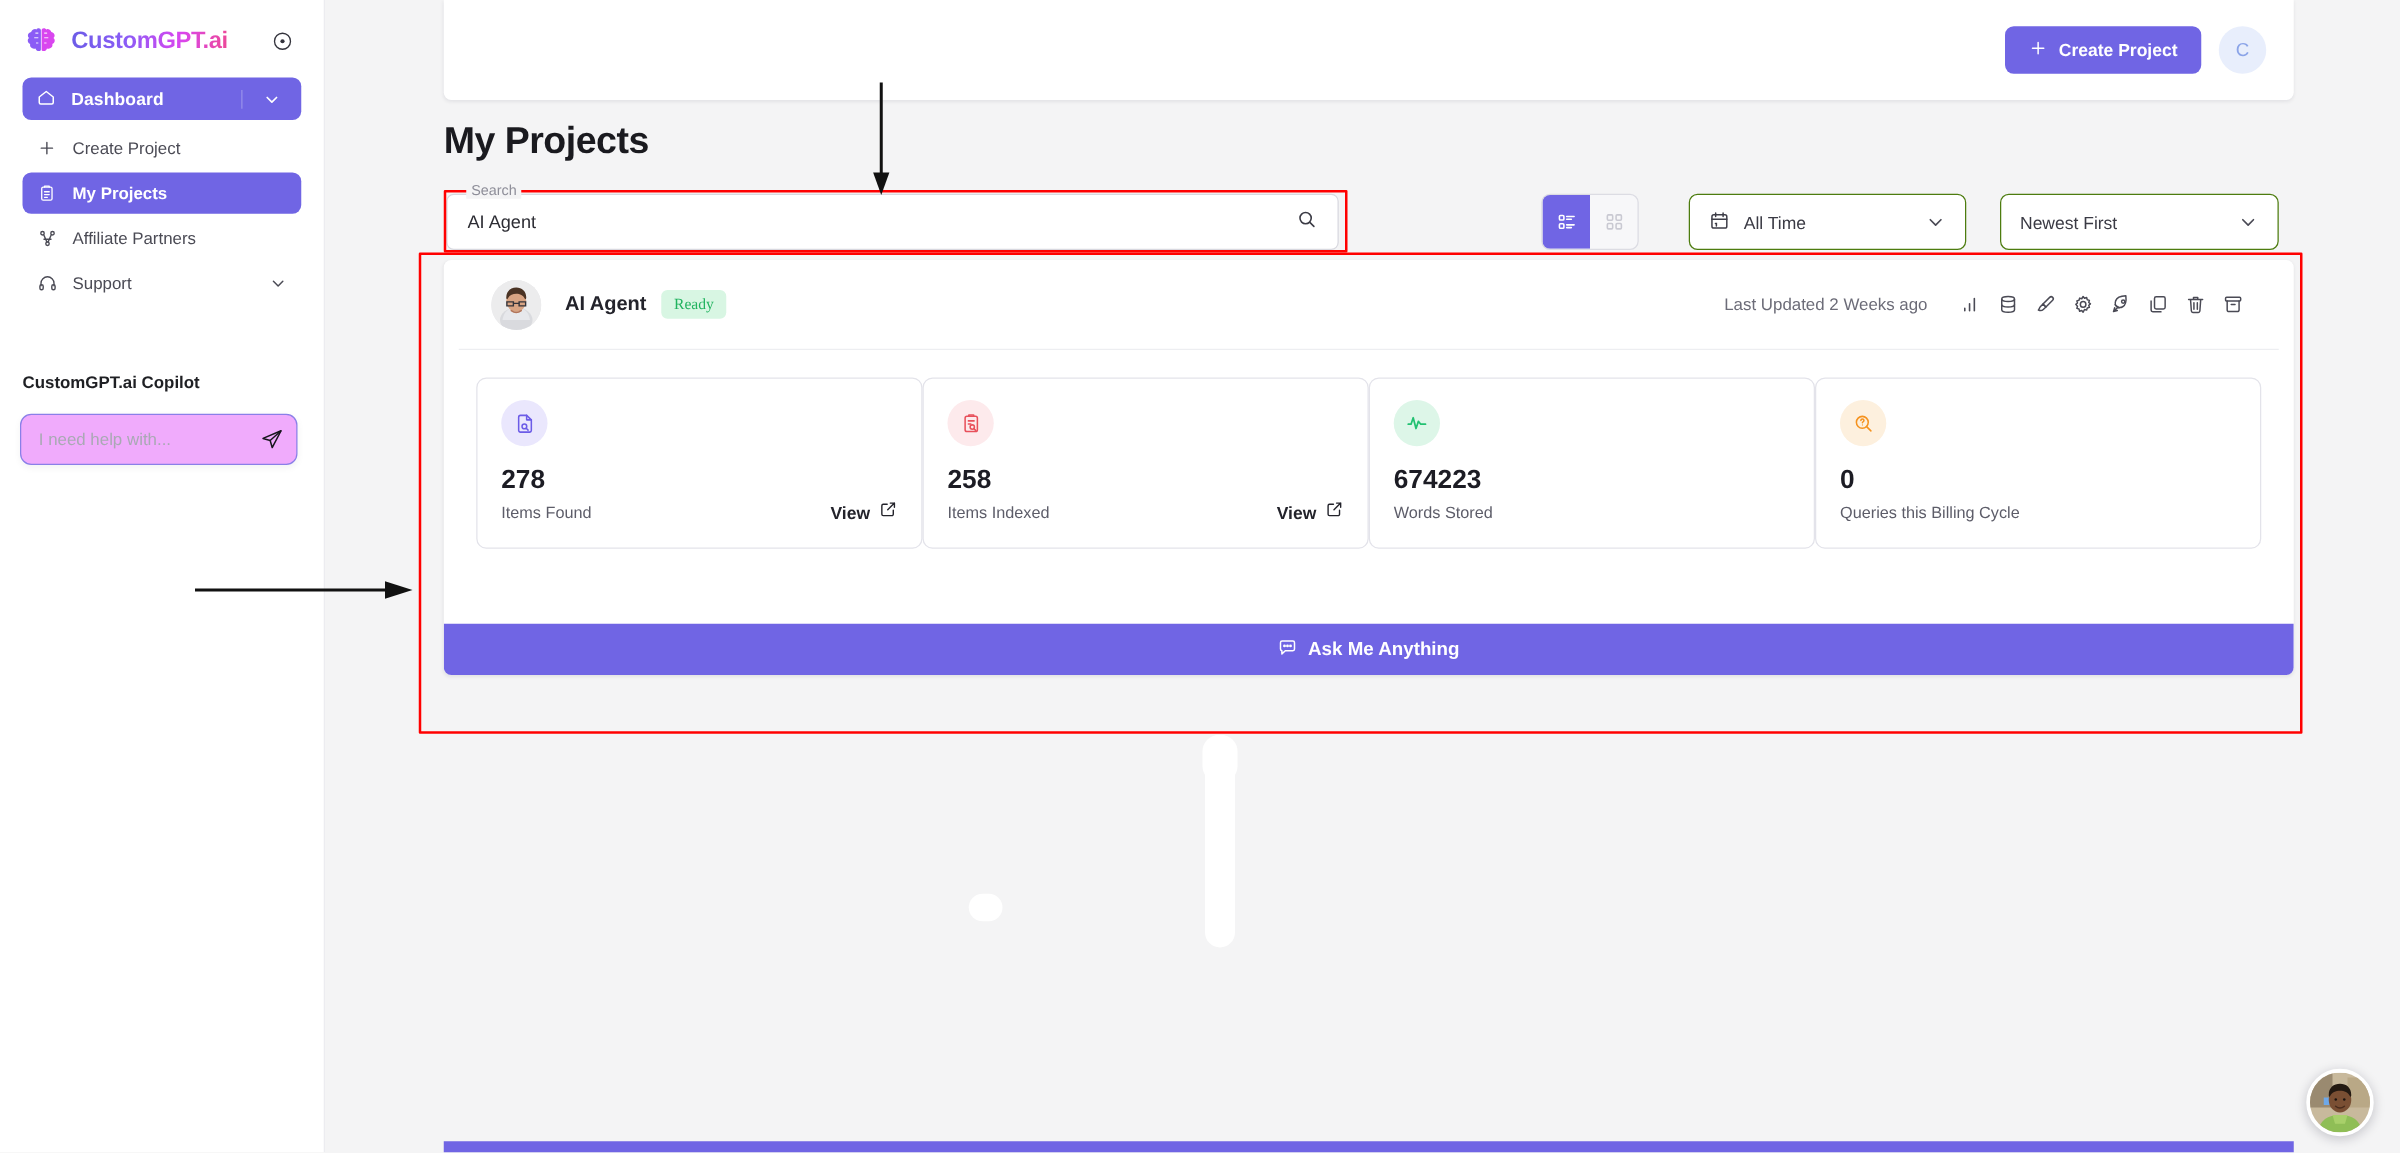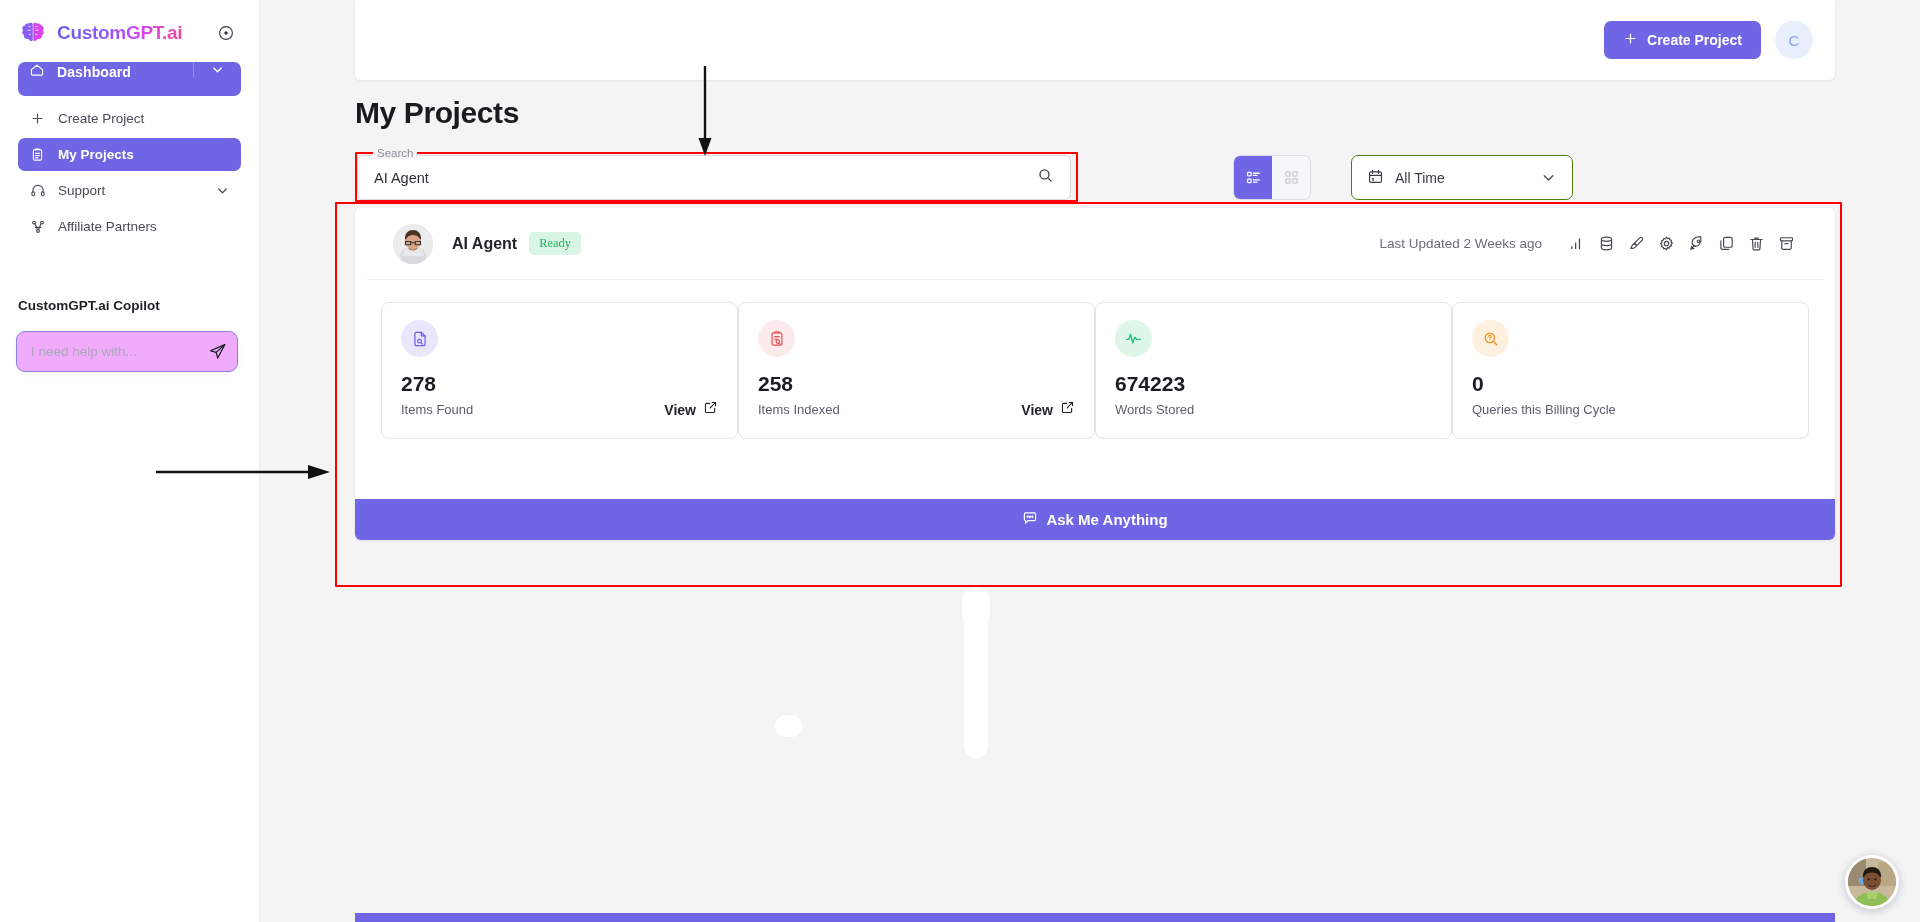--- a/index.html
+++ b/index.html
@@ -32,21 +32,21 @@
     -webkit-text-fill-color: transparent; color: #a855f7;
     white-space: nowrap;
   }
   .brand-dot-btn {
     margin-left: auto; margin-right: 8px;
     width: 18px; height: 18px; flex: none;
     display: flex; align-items: center; justify-content: center;
   }
   .nav { padding: 6px 18px 0 18px; }
   .nav-primary {
-    display: flex; align-items: flex-start;
+    display: flex; align-items: center;
     background: #7065e4; border-radius: 7px;
     height: 34px; overflow: hidden; color: #fff;
     margin-bottom: 6px;
   }
   .nav-primary .np-main {
     display: flex; align-items: center; gap: 12px;
     flex: 1; padding-left: 11px;
     font-size: 14px; font-weight: 700; letter-spacing: 0.1px;
   }
   .nav-primary .np-caret {
@@ -300,44 +300,44 @@
           <svg viewBox="0 0 20 20" width="15" height="15" fill="none" stroke="currentColor" stroke-width="1.4" stroke-linecap="round" stroke-linejoin="round">
               <rect x="4.5" y="3.5" width="11" height="14" rx="1.6"></rect>
               <path d="M7.5 3.5V2.6h5v.9M7.5 8.5h5M7.5 11.5h5M7.5 14.5h3"></path>
             </svg>
         </span>
         <span>My Projects</span>
       </div>
 
       <div class="nav-item">
         <span class="ni-ico">
-          <svg viewBox="0 0 20 20" width="16" height="16" fill="none" stroke="currentColor" stroke-width="1.4" stroke-linecap="round" stroke-linejoin="round">
-              <path d="M3.5 12V9.5a6.5 6.5 0 0 1 13 0V12"></path>
-              <rect x="2.4" y="11" width="3.3" height="5" rx="1.5"></rect>
-              <rect x="14.3" y="11" width="3.3" height="5" rx="1.5"></rect>
-            </svg>
-        </span>
-        <span>Support</span>
-        <span class="ni-caret">
-          <svg viewBox="0 0 20 20" width="15" height="15" fill="none" stroke="#4b4b55" stroke-width="1.6" stroke-linecap="round" stroke-linejoin="round">
-              <path d="M5 8l5 5 5-5"></path>
-            </svg>
-        </span>
-      </div>
-
-      <div class="nav-item">
-        <span class="ni-ico">
           <svg viewBox="0 0 20 20" width="16" height="16" fill="none" stroke="currentColor" stroke-width="1.4" stroke-linecap="round">
               <circle cx="5" cy="4.5" r="1.7"></circle>
               <circle cx="15" cy="4.5" r="1.7"></circle>
               <circle cx="10" cy="15" r="1.7"></circle>
               <path d="M6.2 6 9.3 13M13.8 6 10.7 13M6.5 10.5h7"></path>
             </svg>
         </span>
         <span>Affiliate Partners</span>
+      </div>
+
+      <div class="nav-item">
+        <span class="ni-ico">
+          <svg viewBox="0 0 20 20" width="16" height="16" fill="none" stroke="currentColor" stroke-width="1.4" stroke-linecap="round" stroke-linejoin="round">
+              <path d="M3.5 12V9.5a6.5 6.5 0 0 1 13 0V12"></path>
+              <rect x="2.4" y="11" width="3.3" height="5" rx="1.5"></rect>
+              <rect x="14.3" y="11" width="3.3" height="5" rx="1.5"></rect>
+            </svg>
+        </span>
+        <span>Support</span>
+        <span class="ni-caret">
+          <svg viewBox="0 0 20 20" width="15" height="15" fill="none" stroke="#4b4b55" stroke-width="1.6" stroke-linecap="round" stroke-linejoin="round">
+              <path d="M5 8l5 5 5-5"></path>
+            </svg>
+        </span>
       </div>
     </div>
 
     <div class="copilot-title">CustomGPT.ai Copilot</div>
     <div class="copilot-box">
       <input type="text" placeholder="I need help with..." style="">
       <span class="send-ico">
         <svg viewBox="0 0 22 22" width="19" height="19" fill="none" stroke="#16161c" stroke-width="1.4" stroke-linejoin="round">
             <path d="M19.5 3 2.8 10.1l6.6 1.9 1.9 6.6z"></path>
             <path d="M9.4 12 19.5 3"></path>
@@ -399,20 +399,28 @@
         </svg>
     </span>
     <span>All Time</span>
     <span class="sb-caret">
       <svg viewBox="0 0 20 20" width="17" height="17" fill="none" stroke="#4a4a55" stroke-width="1.6" stroke-linecap="round" stroke-linejoin="round">
           <path d="M5 8l5 5 5-5"></path>
         </svg>
     </span>
   </div>
 
+  <div class="selectbox" id="sel-order">
+    <span>Newest First</span>
+    <span class="sb-caret">
+      <svg viewBox="0 0 20 20" width="17" height="17" fill="none" stroke="#4a4a55" stroke-width="1.6" stroke-linecap="round" stroke-linejoin="round">
+          <path d="M5 8l5 5 5-5"></path>
+        </svg>
+    </span>
+  </div>
 
   <div class="project-card">
     <div class="pc-head">
       <div class="pc-avatar">
         <svg viewBox="0 0 40 40" width="40" height="40">
           <rect width="40" height="40" fill="#ececed"></rect>
           <ellipse cx="20" cy="32" rx="13" ry="10" fill="#d9dade"></ellipse>
           <path d="M9 32c1-7 5.5-10 11-10s10 3 11 10z" fill="#e7e8ec"></path>
           <ellipse cx="20" cy="16.5" rx="8" ry="9" fill="#d8a483"></ellipse>
           <path d="M12 14c0-5 3.5-8 8-8s8 3 8 8c0 1-.5 1.6-1 1.2-1.4-3-4-4.2-7-4.2-3 0-5.6 1.2-7 4.2-.5.4-1-.2-1-1.2z" fill="#4a3324"></path>

